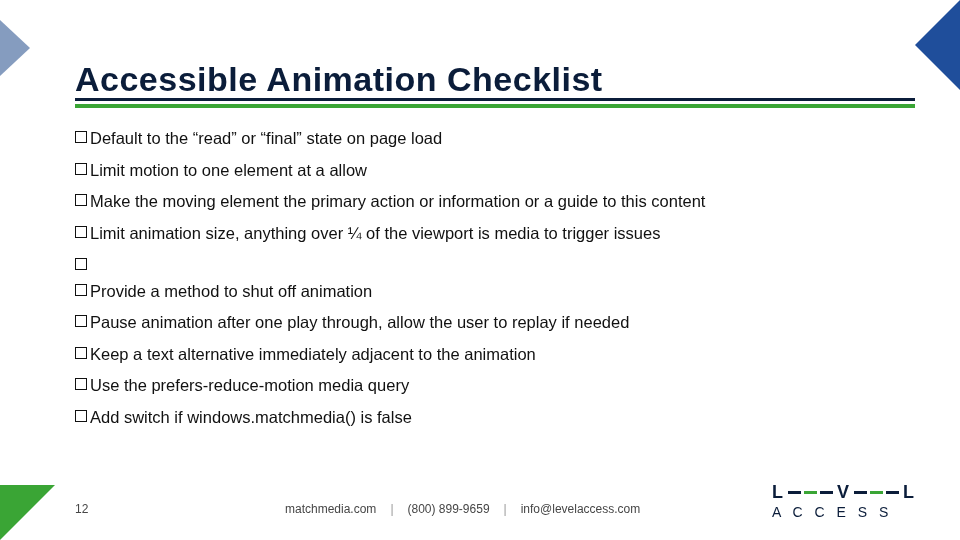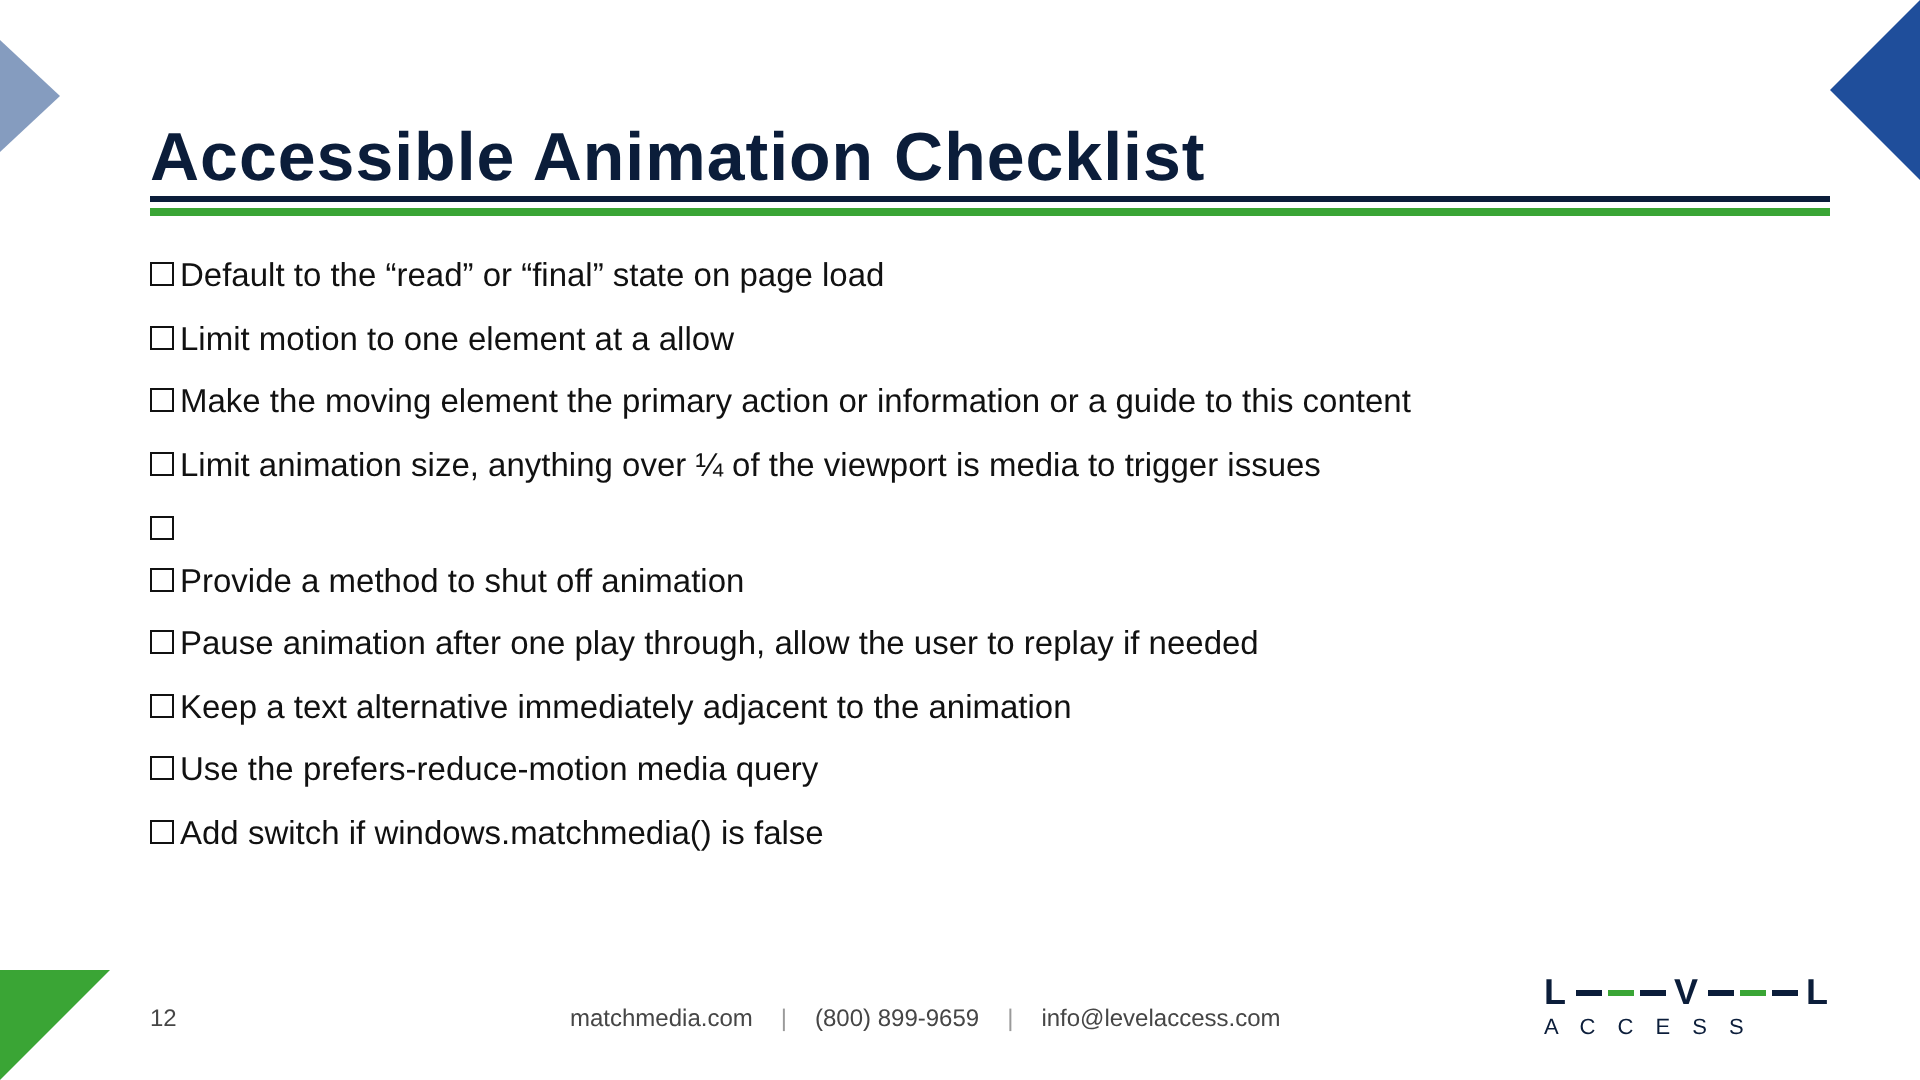--- a/index.html
+++ b/index.html
@@ -25,21 +25,21 @@
   .footer { position: absolute; bottom: 24px; left: 75px; right: 45px; display: flex; align-items: flex-end; font-size: 12px; color: #464646; }
   .page-num { width: 210px; }
   .foot-center { display: flex; align-items: center; gap: 14px; }
   .sep { color: #9a9a9a; }
   .logo { position: absolute; right: 0; bottom: -4px; display: flex; flex-direction: column; align-items: flex-start; }
   .logo-row { display: flex; align-items: center; gap: 4px; font-family: Arial, sans-serif; }
   .logo-l { font-size: 18px; font-weight: 700; color: #0b1d3a; letter-spacing: 1px; }
   .logo-bars { display: flex; gap: 3px; align-items: center; }
   .bar { width: 13px; height: 3.5px; background: #0b1d3a; }
   .bar.g { background: #3aa535; }
-  .logo-sub { font-size: 11px; letter-spacing: 4px; color: #0b1d3a; margin-top: 1px; }
+  .logo-sub { font-size: 14px; letter-spacing: 4px; color: #0b1d3a; margin-top: 1px; }
 </style>
 </head>
 <body>
 
 <div class="slide">
   <div class="tri-top-left"></div>
   <div class="tri-top-right"></div>
   <div class="tri-bottom-left"></div>
 
   <h1 class="title">Accessible Animation Checklist</h1>

